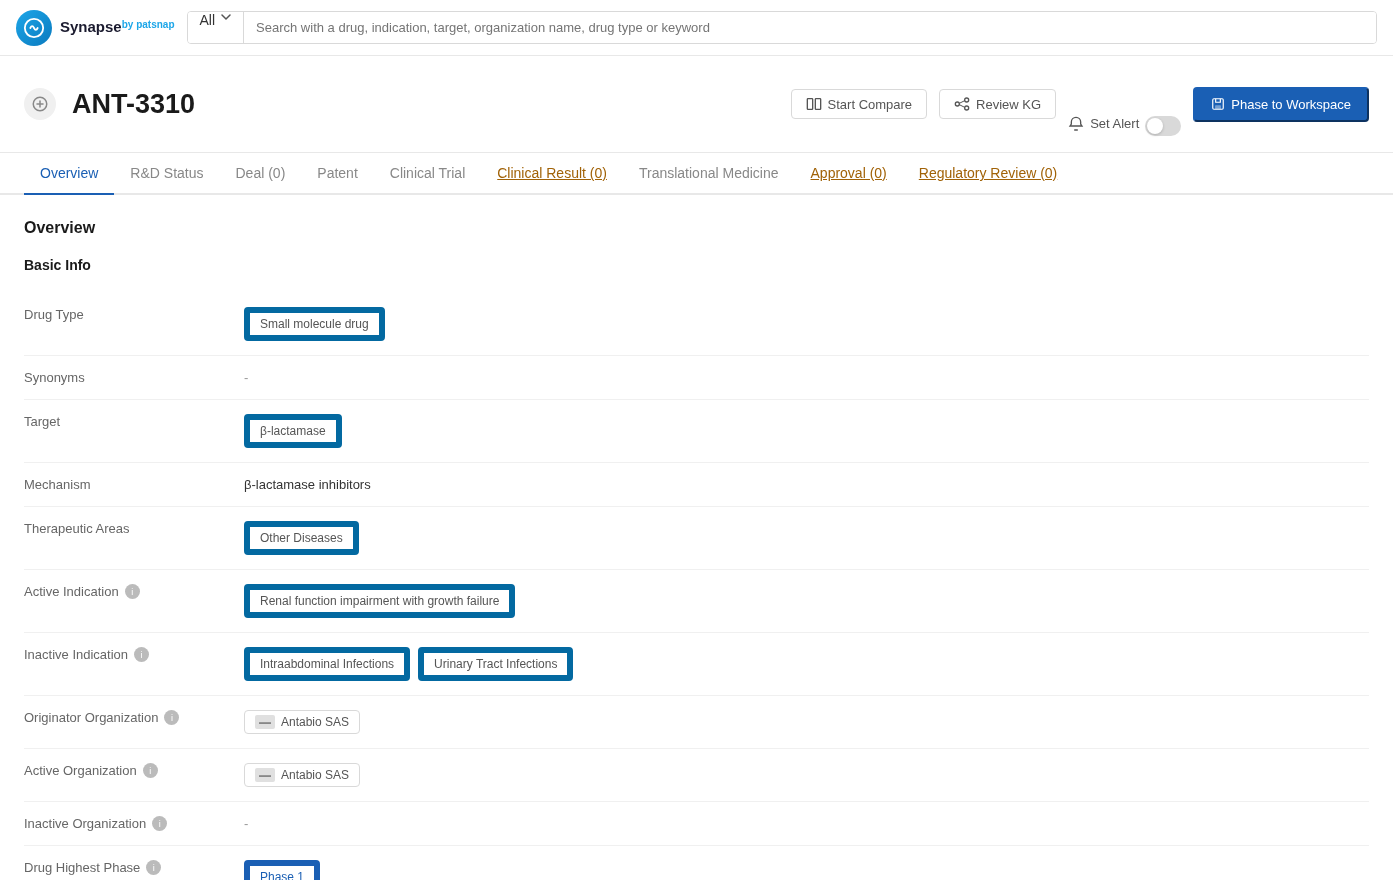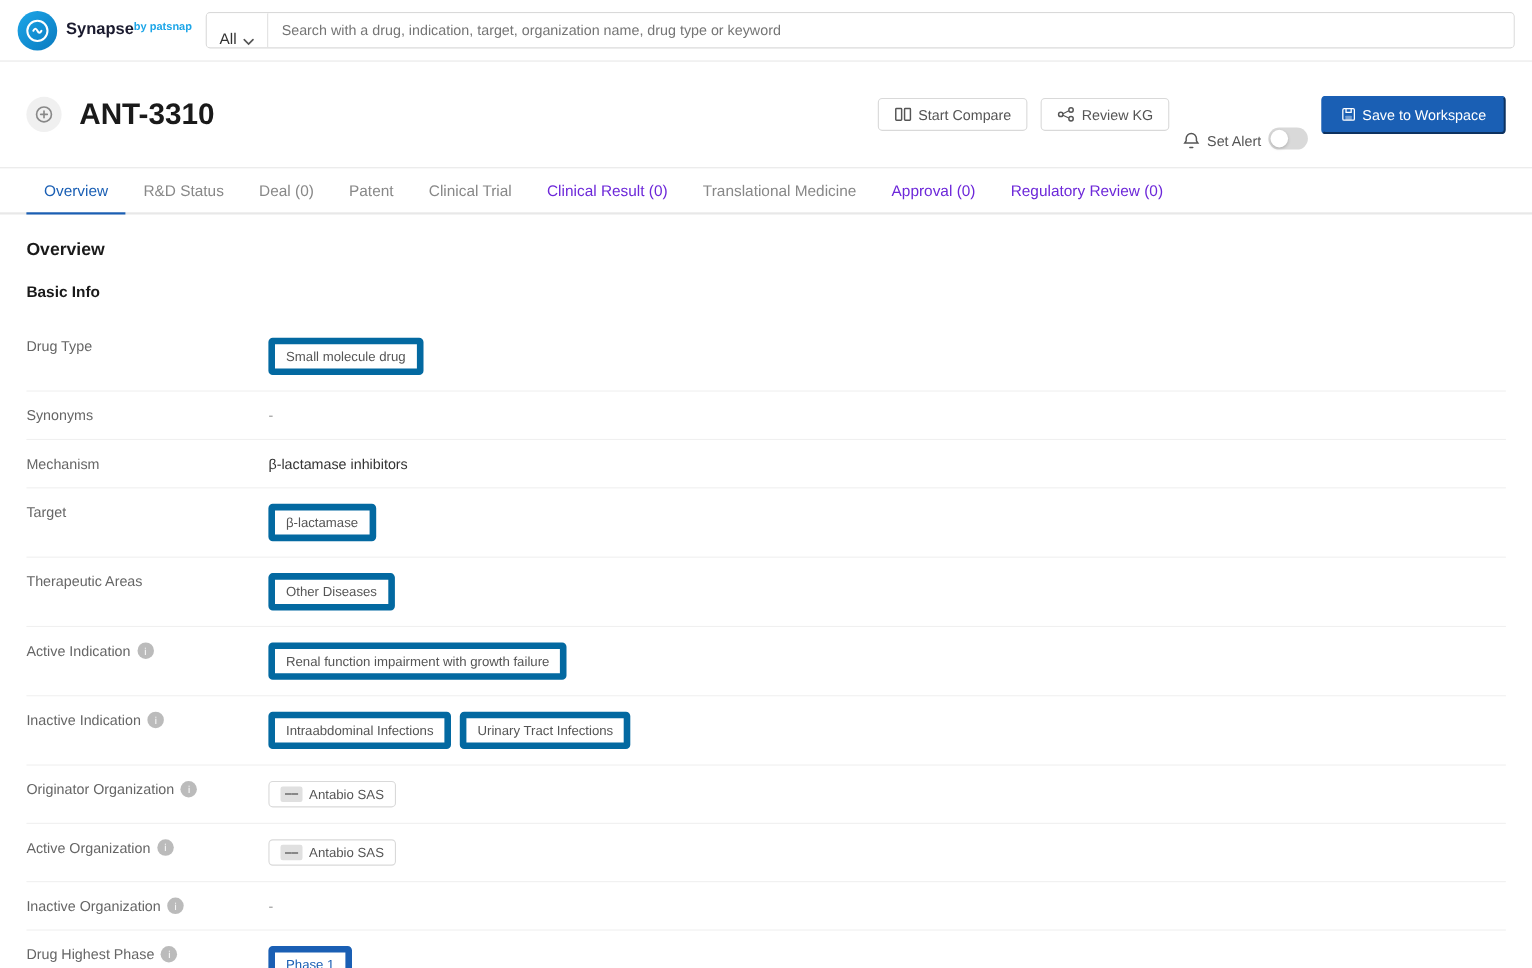--- a/index.html
+++ b/index.html
@@ -9,40 +9,40 @@
     .header { display: flex; align-items: center; padding: 8px 16px; border-bottom: 1px solid #e8e8e8; gap: 12px; height: 56px; }
     .logo-area { display: flex; align-items: center; gap: 8px; min-width: 140px; }
     .logo-circle { width: 36px; height: 36px; border-radius: 50%; background: linear-gradient(135deg, #1da6e8, #0a7abf); display: flex; align-items: center; justify-content: center; }
     .logo-circle svg { width: 22px; height: 22px; }
     .logo-text { display: flex; flex-direction: row; line-height: 1.1; }
     .logo-name { font-size: 15px; font-weight: 700; color: #1a1a2e; }
     .logo-sub { font-size: 10px; color: #888; font-weight: bold; }
     .logo-sub span { color: #1da6e8; }
 
     .search-container { display: flex; flex: 1; border: 1px solid #d9d9d9; border-radius: 4px; overflow: hidden; }
-    .search-dropdown { display: flex; align-items: flex-end; padding: 0 12px; background: #fff; border-right: 1px solid #d9d9d9; cursor: pointer; gap: 6px; font-size: 14px; color: #333; white-space: nowrap; }
+    .search-dropdown { display: flex; align-items: flex-start; padding: 0 12px; background: #fff; border-right: 1px solid #d9d9d9; cursor: pointer; gap: 6px; font-size: 14px; color: #333; white-space: nowrap; }
     .search-dropdown svg { width: 10px; height: 10px; }
     .search-input { flex: 1; border: none; outline: none; padding: 8px 12px; font-size: 13px; color: #aaa; }
 
     
     .drug-header { display: flex; align-items: center; padding: 16px 24px; border-bottom: 1px solid #e8e8e8; gap: 16px; }
     .drug-icon { width: 32px; height: 32px; background: #f0f0f0; border-radius: 50%; display: flex; align-items: center; justify-content: center; }
     .drug-name { font-size: 27px; font-weight: 700; color: #1a1a1a; flex: 1; }
     .drug-actions { display: flex; align-items: center; gap: 12px; }
     .action-btn { display: flex; align-items: center; gap: 6px; padding: 6px 14px; border: 1px solid #d9d9d9; border-radius: 4px; background: #fff; cursor: pointer; font-size: 13px; color: #555; }
     .action-btn-primary { background: #1a5fb4; color: #fff; border-color: #1a5fb4; border-radius: 4px; padding: 8px 16px; display: flex; align-items: center; gap: 6px; cursor: pointer; font-size: 13px; font-weight: 500; }
-    .toggle-wrap { display: flex; align-items: flex-end; gap: 6px; margin-top: 44px; }
+    .toggle-wrap { display: flex; align-items: flex-start; gap: 6px; margin-top: 44px; }
     .toggle { width: 36px; height: 20px; background: #d9d9d9; border-radius: 10px; position: relative; cursor: pointer; }
     .toggle-knob { width: 16px; height: 16px; background: #fff; border-radius: 50%; position: absolute; top: 2px; left: 2px; box-shadow: 0 1px 3px rgba(0,0,0,0.2); }
 
     
     .tabs { display: flex; border-bottom: 2px solid #e8e8e8; padding: 0 24px; }
     .tab { padding: 12px 16px; cursor: pointer; font-size: 14px; color: #888; white-space: nowrap; border-bottom: 2px solid transparent; margin-bottom: -2px; }
     .tab.active { color: #1a5fb4; border-bottom-color: #1a5fb4; font-weight: 500; }
-    .tab.disabled { color: #6d28d9; cursor: default; }
+    .tab.disabled { color: #a16207; cursor: default; text-decoration: underline; }
 
     
     .content { padding: 24px 24px; }
     .section-title { font-size: 16px; font-weight: 700; color: #1a1a1a; margin-bottom: 20px; }
     .subsection-title { font-size: 14px; font-weight: 700; color: #1a1a1a; margin-bottom: 20px; }
 
     .info-row { display: flex; align-items: flex-start; padding: 14px 0; border-bottom: 1px solid #f0f0f0; }
     .info-label { width: 220px; min-width: 220px; font-size: 13px; color: #666; display: flex; gap: 6px; }
     .info-label .info-icon { width: 15px; height: 15px; border-radius: 50%; background: #bbb; color: #fff; display: flex; align-items: center; justify-content: center; font-size: 9px; cursor: pointer; flex-shrink: 0; }
     .info-value { flex: 1; display: flex; flex-wrap: wrap; gap: 8px; align-items: center; font-size: 13px; color: #333; }
@@ -118,21 +118,21 @@
       <div class="toggle">
         <div class="toggle-knob"></div>
       </div>
     </div>
     <button class="action-btn-primary">
       <svg width="14" height="14" viewBox="0 0 24 24" fill="none">
         <rect x="3" y="3" width="18" height="18" rx="2" stroke="#fff" stroke-width="2"></rect>
         <path d="M8 3v6h8V3" stroke="#fff" stroke-width="2"></path>
         <rect x="7" y="14" width="10" height="7" rx="1" fill="#fff" opacity="0.4"></rect>
       </svg>
-      <span>Save to Workspace</span>
+      <span>Phase to Workspace</span>
     </button>
   </div>
 </div>
 
 <div class="tabs">
   <div class="tab active">Overview</div>
   <div class="tab">R&amp;D Status</div>
   <div class="tab">Deal (0)</div>
   <div class="tab">Patent</div>
   <div class="tab">Clinical Trial</div>
@@ -159,33 +159,33 @@
     <div class="info-label">
       <span>Synonyms</span>
     </div>
     <div class="info-value">
       <span class="dash">-</span>
     </div>
   </div>
 
   <div class="info-row">
     <div class="info-label">
+      <span>Target</span>
+    </div>
+    <div class="info-value">
+      <span class="tag">β-lactamase</span>
+    </div>
+  </div>
+
+  <div class="info-row">
+    <div class="info-label">
       <span>Mechanism</span>
     </div>
     <div class="info-value">
       <span>β-lactamase inhibitors</span>
-    </div>
-  </div>
-
-  <div class="info-row">
-    <div class="info-label">
-      <span>Target</span>
-    </div>
-    <div class="info-value">
-      <span class="tag">β-lactamase</span>
     </div>
   </div>
 
   <div class="info-row">
     <div class="info-label">
       <span>Therapeutic Areas</span>
     </div>
     <div class="info-value">
       <span class="tag">Other Diseases</span>
     </div>

